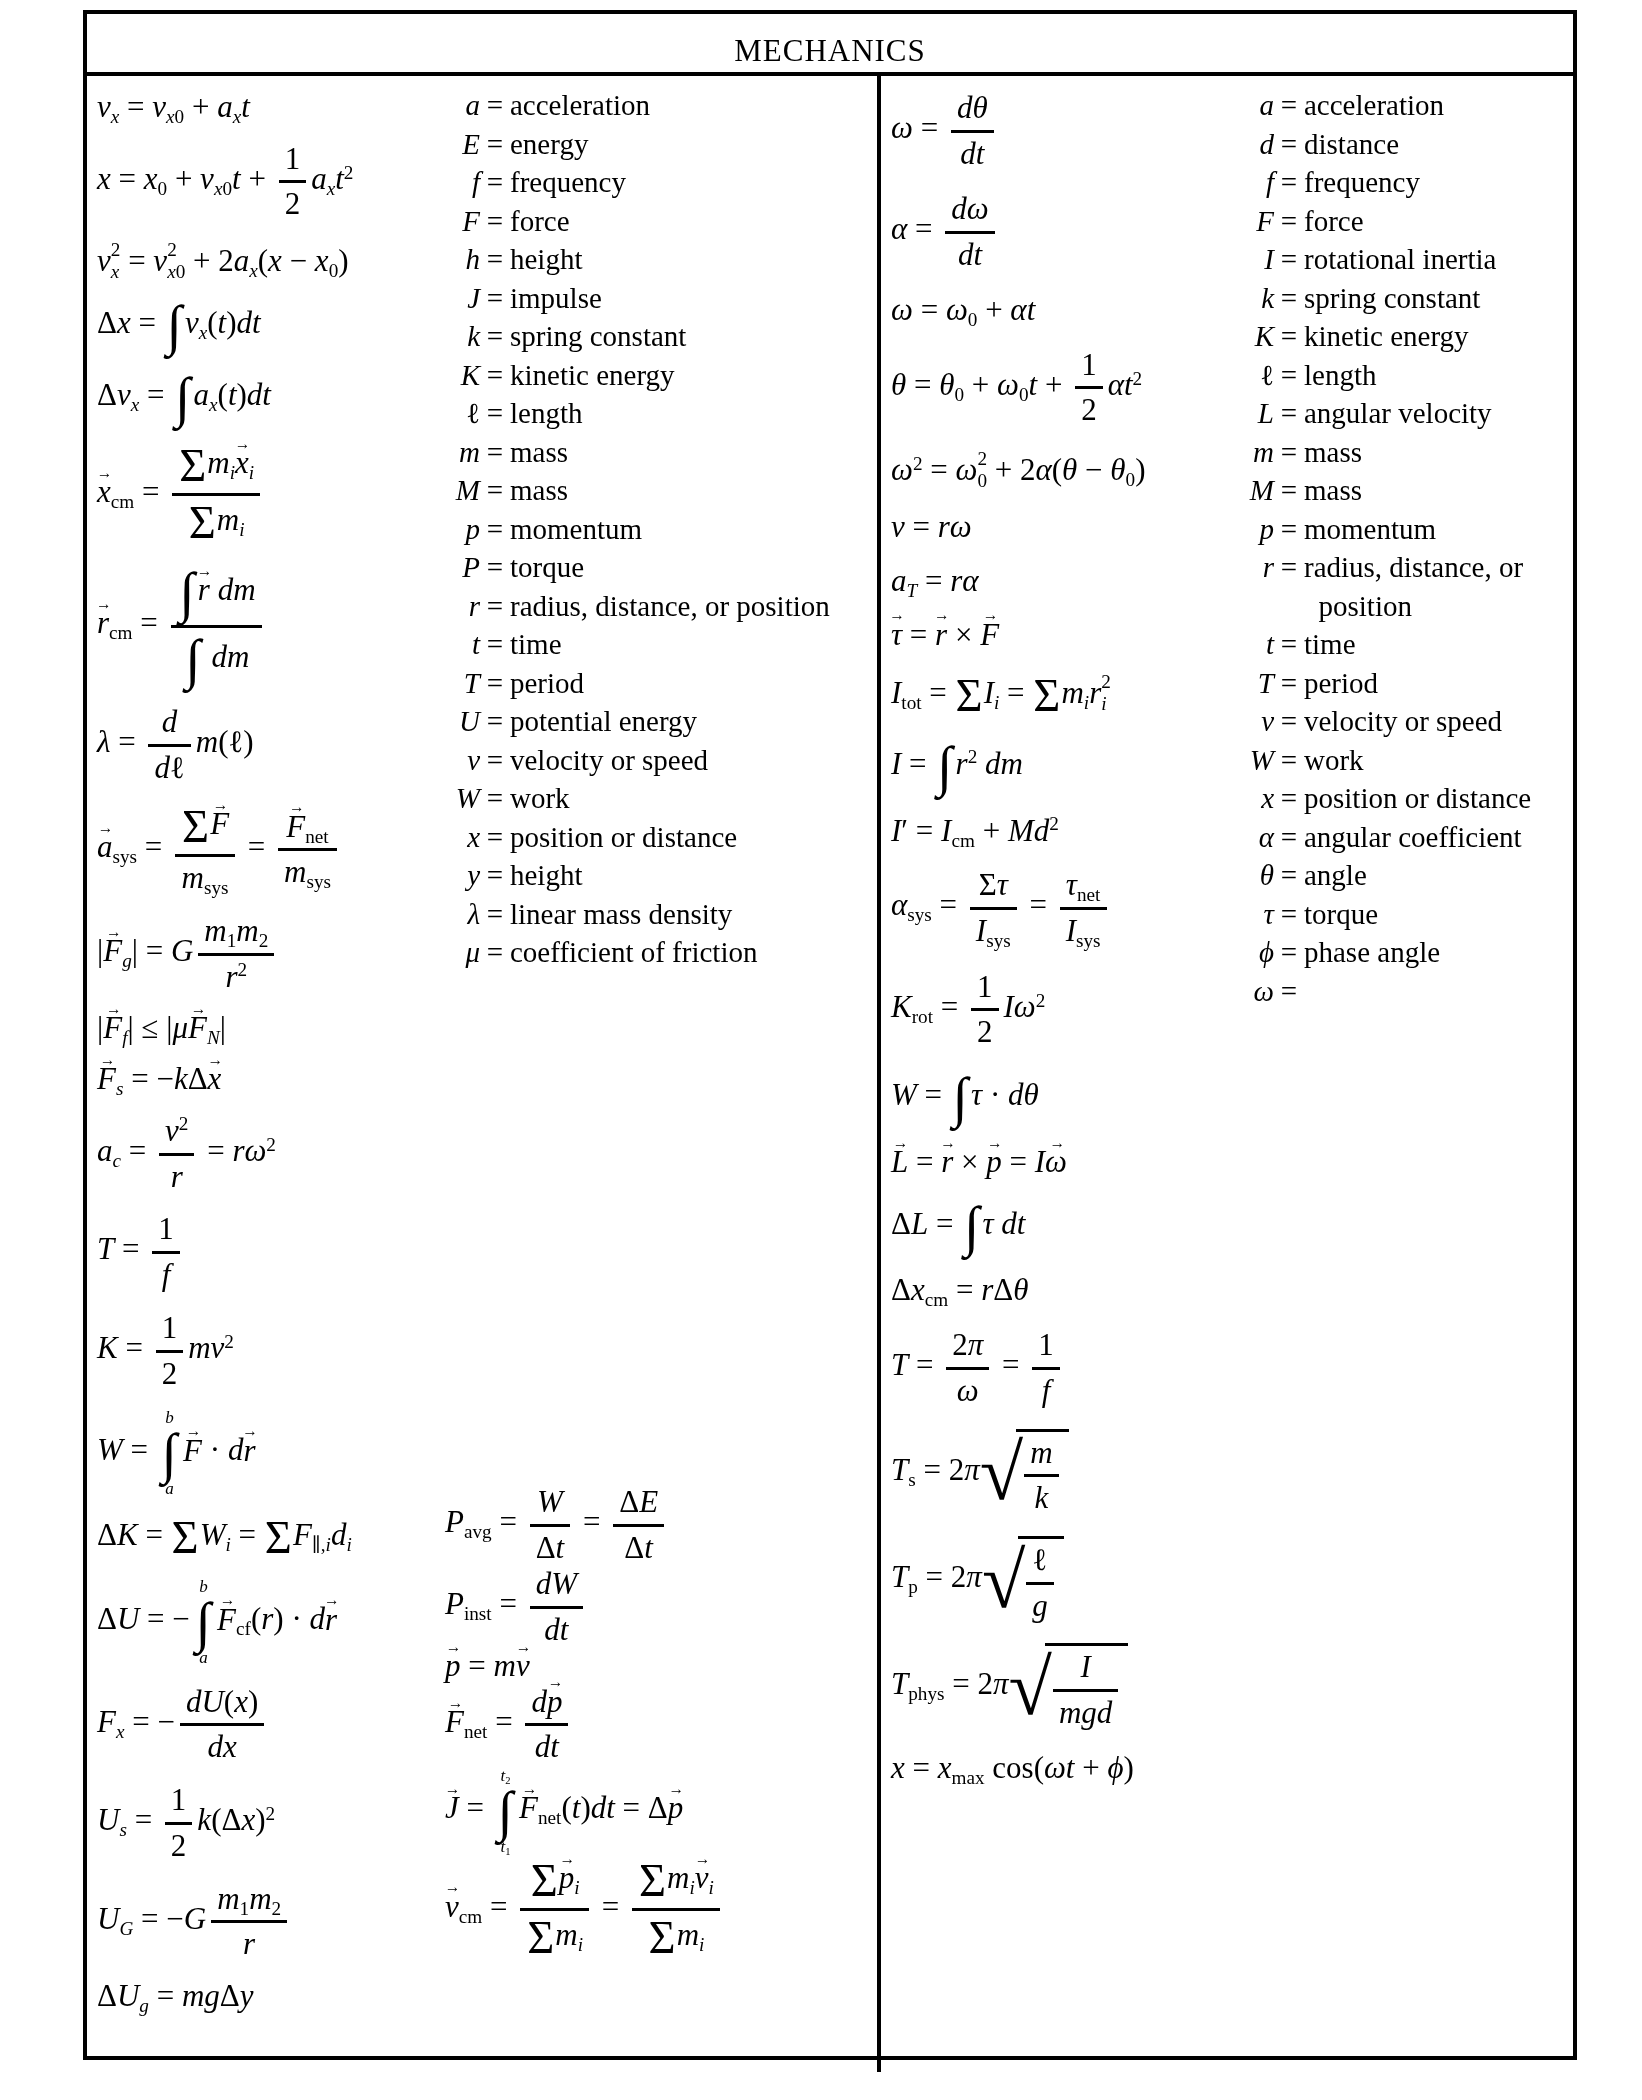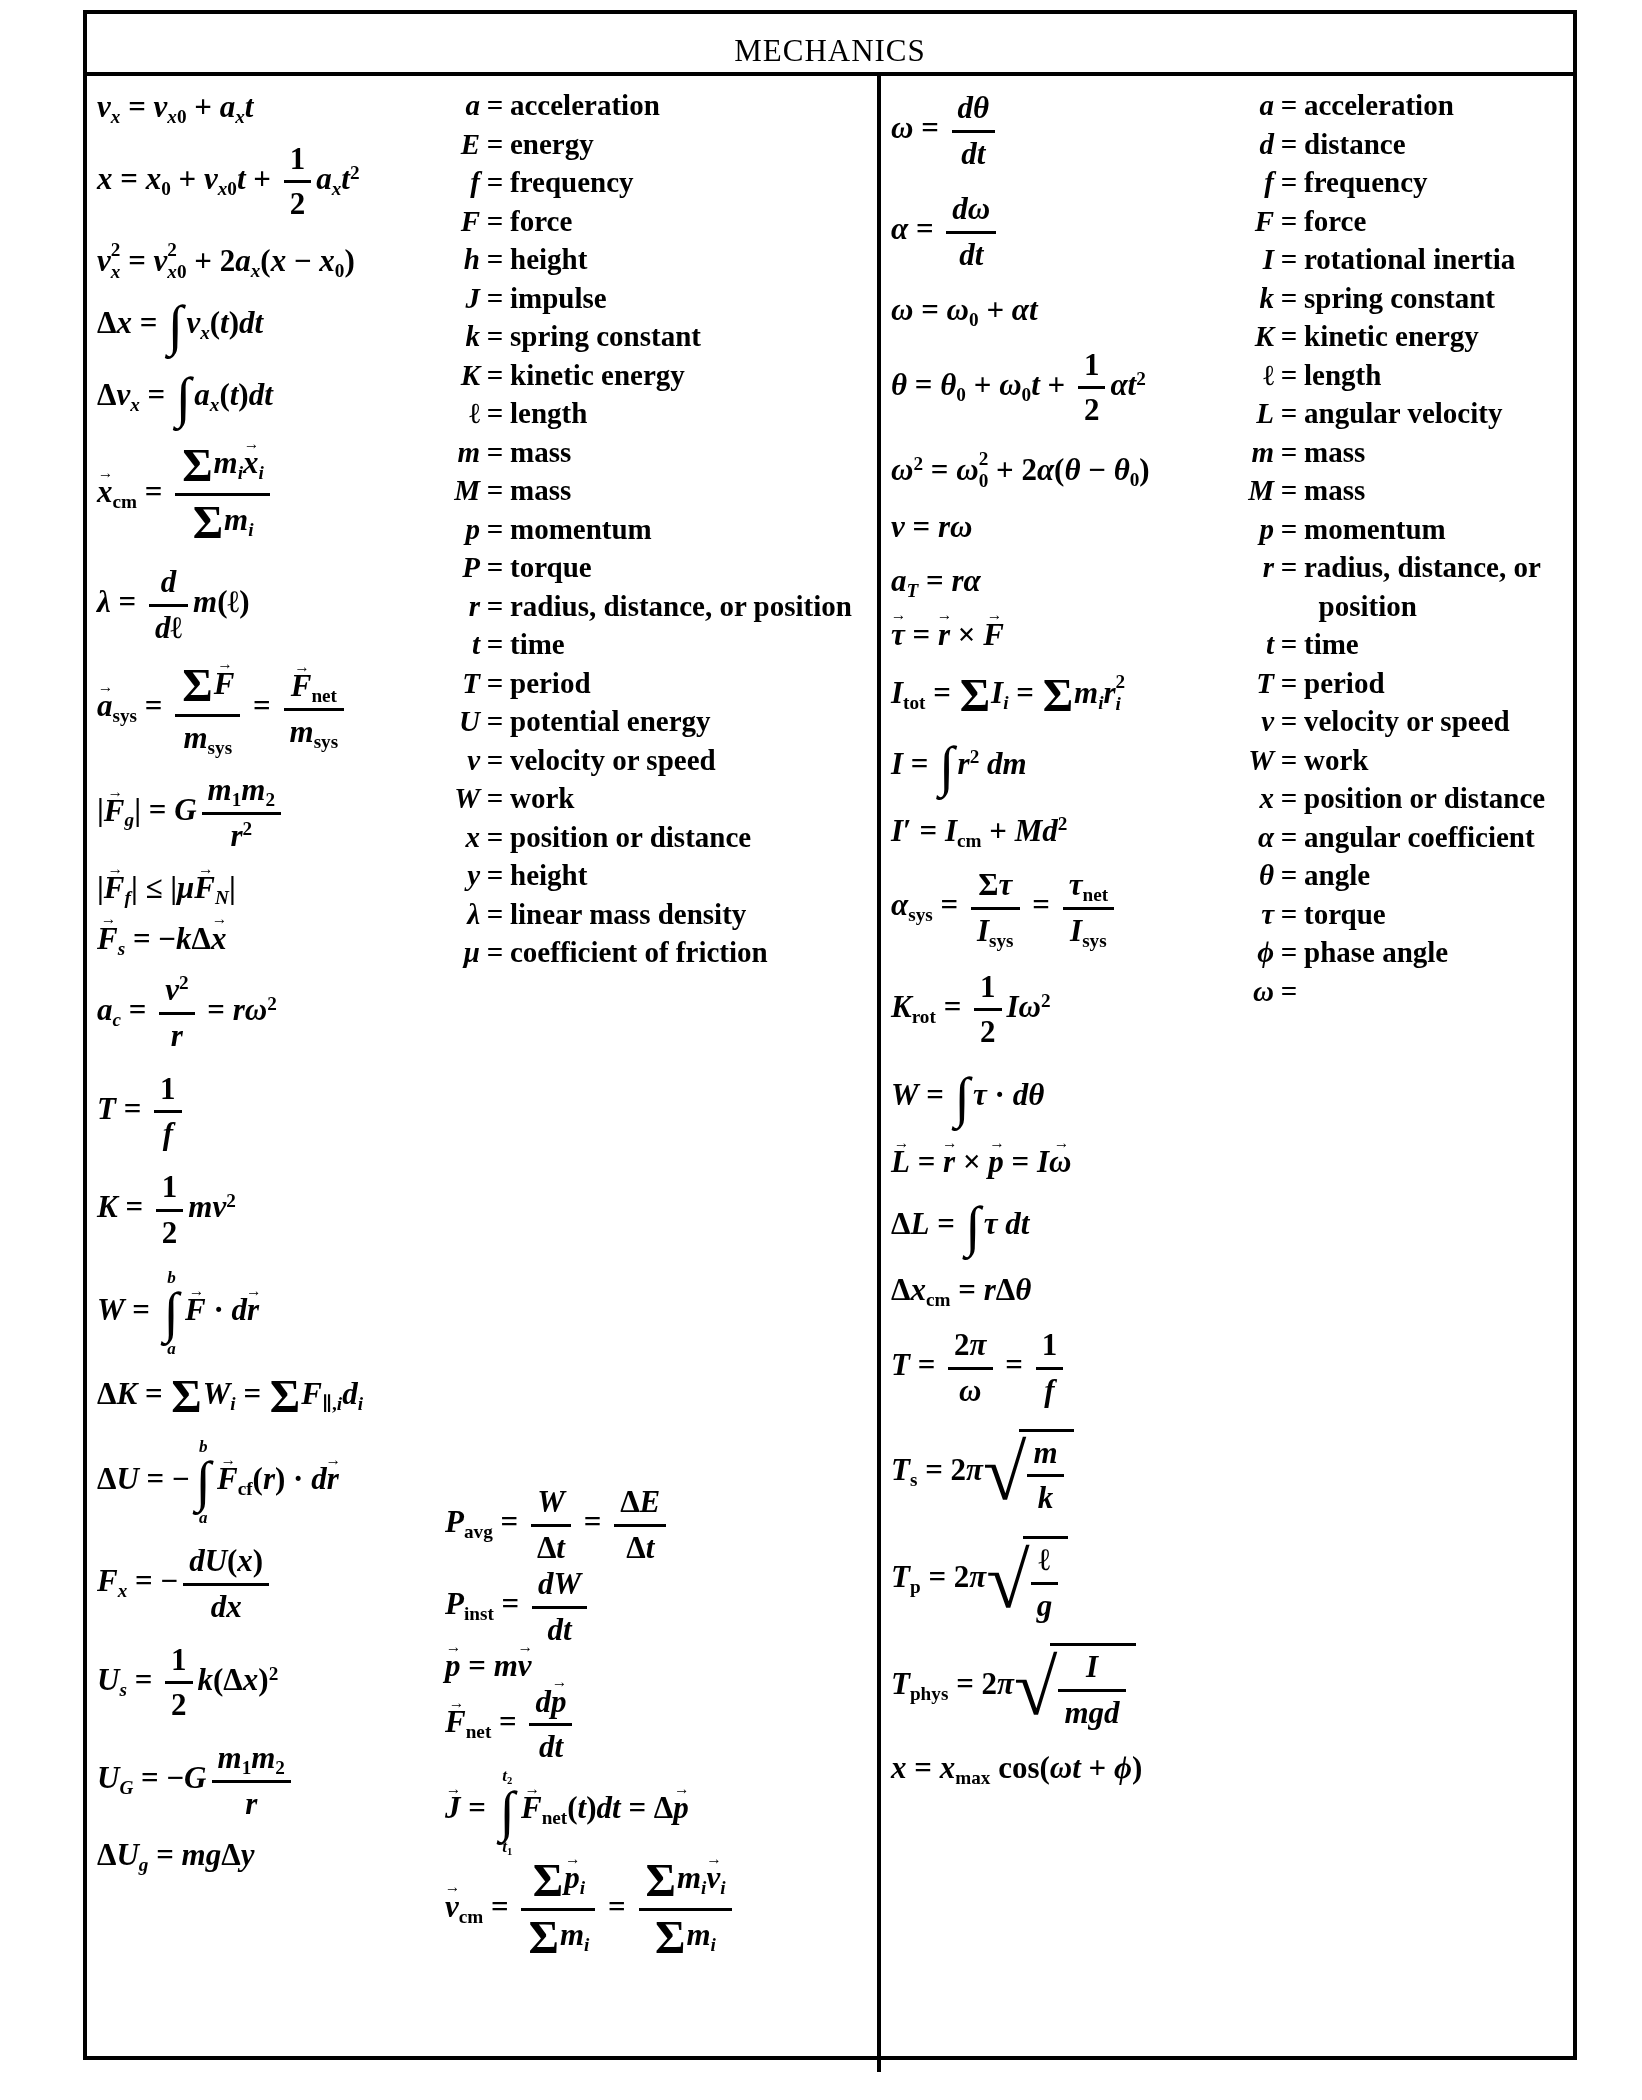--- a/index.html
+++ b/index.html
@@ -3,21 +3,21 @@
 <meta charset="utf-8">
 <style>
   html,body{margin:0;padding:0;background:#fff;}
   body{width:1642px;height:2100px;position:relative;color:#000;
        font-family:"Liberation Serif","DejaVu Serif",serif;}
   .sheet{position:absolute;left:83px;top:10px;width:1494px;height:2050px;
          border:4px solid #000;box-sizing:border-box;background:#fff;}
   .title-row{height:42px;border-bottom:4px solid #000;display:flex;
              align-items:center;justify-content:center;margin-top:16px;}
   .title{font-size:31px;letter-spacing:1px;}
-  .sheet-body{position:relative;display:flex;height:calc(100% - 46px);overflow:hidden;font-weight:bold;}
+  .sheet-body{position:relative;display:flex;height:calc(100% - 46px);overflow:hidden;}
   .half{position:relative;height:100%;}
   .half-left{width:790px;}
   .half-right{flex:1;border-left:4px solid #000;}
 
   
   .fcol{position:absolute;display:flex;flex-direction:column;align-items:flex-start;}
   #left-f1{left:10px;top:14px;gap:16px;}
   #left-f2{left:358px;top:1408px;}
   #right-f1{left:10px;top:14px;gap:19px;}
   .formula{font-size:31px;line-height:1.12;white-space:nowrap;}
@@ -69,20 +69,21 @@
           <div class="formula"><i>v</i><span class="ss">
               <span>2</span>
               <span><i>x</i></span>
             </span> = <i>v</i><span class="ss">
               <span>2</span>
               <span><i>x</i>0</span>
             </span> + 2<i>a</i><sub><i>x</i></sub>(<i>x</i> − <i>x</i><sub>0</sub>)</div>
           <div class="formula">Δ<i>x</i> = <span class="int">∫</span><i>v</i><sub><i>x</i></sub>(<i>t</i>)<i>dt</i></div>
           <div class="formula">Δ<i>v</i><sub><i>x</i></sub> = <span class="int">∫</span><i>a</i><sub><i>x</i></sub>(<i>t</i>)<i>dt</i></div>
           <div class="formula"><span class="vec"><i>x</i></span><sub>cm</sub> = <span class="fr"><span class="nu"><span class="sum">Σ</span><i>m</i><sub><i>i</i></sub><span class="vec"><i>x</i></span><sub><i>i</i></sub></span><span class="de"><span class="sum">Σ</span><i>m</i><sub><i>i</i></sub></span></span></div>
+          <div class="formula"><span class="vec"><i>r</i></span><sub>cm</sub> = <span class="fr"><span class="nu"><span class="int">∫</span><span class="vec"><i>r</i></span> <i>dm</i></span><span class="de"><span class="int">∫</span> <i>dm</i></span></span></div>
           <div class="formula"><i>λ</i> = <span class="fr"><span class="nu"><i>d</i></span><span class="de"><i>d</i>ℓ</span></span><i>m</i>(ℓ)</div>
           <div class="formula"><span class="vec"><i>a</i></span><sub>sys</sub> = <span class="fr"><span class="nu"><span class="sum">Σ</span><span class="vec"><i>F</i></span></span><span class="de"><i>m</i><sub>sys</sub></span></span> = <span class="fr"><span class="nu"><span class="vec"><i>F</i></span><sub>net</sub></span><span class="de"><i>m</i><sub>sys</sub></span></span></div>
           <div class="formula">|<span class="vec"><i>F</i></span><sub><i>g</i></sub>| = <i>G</i><span class="fr"><span class="nu"><i>m</i><sub>1</sub><i>m</i><sub>2</sub></span><span class="de"><i>r</i><sup>2</sup></span></span></div>
           <div class="formula">|<span class="vec"><i>F</i></span><sub><i>f</i></sub>| ≤ |<i>μ</i><span class="vec"><i>F</i></span><sub><i>N</i></sub>|</div>
           <div class="formula"><span class="vec"><i>F</i></span><sub><i>s</i></sub> = −<i>k</i>Δ<span class="vec"><i>x</i></span></div>
           <div class="formula"><i>a</i><sub><i>c</i></sub> = <span class="fr"><span class="nu"><i>v</i><sup>2</sup></span><span class="de"><i>r</i></span></span> = <i>rω</i><sup>2</sup></div>
           <div class="formula"><i>T</i> = <span class="fr"><span class="nu">1</span><span class="de"><i>f</i></span></span></div>
           <div class="formula"><i>K</i> = <span class="fr"><span class="nu">1</span><span class="de">2</span></span><i>mv</i><sup>2</sup></div>
           <div class="formula"><i>W</i> = <span class="intl">
               <span class="ilim"><i>b</i></span>

